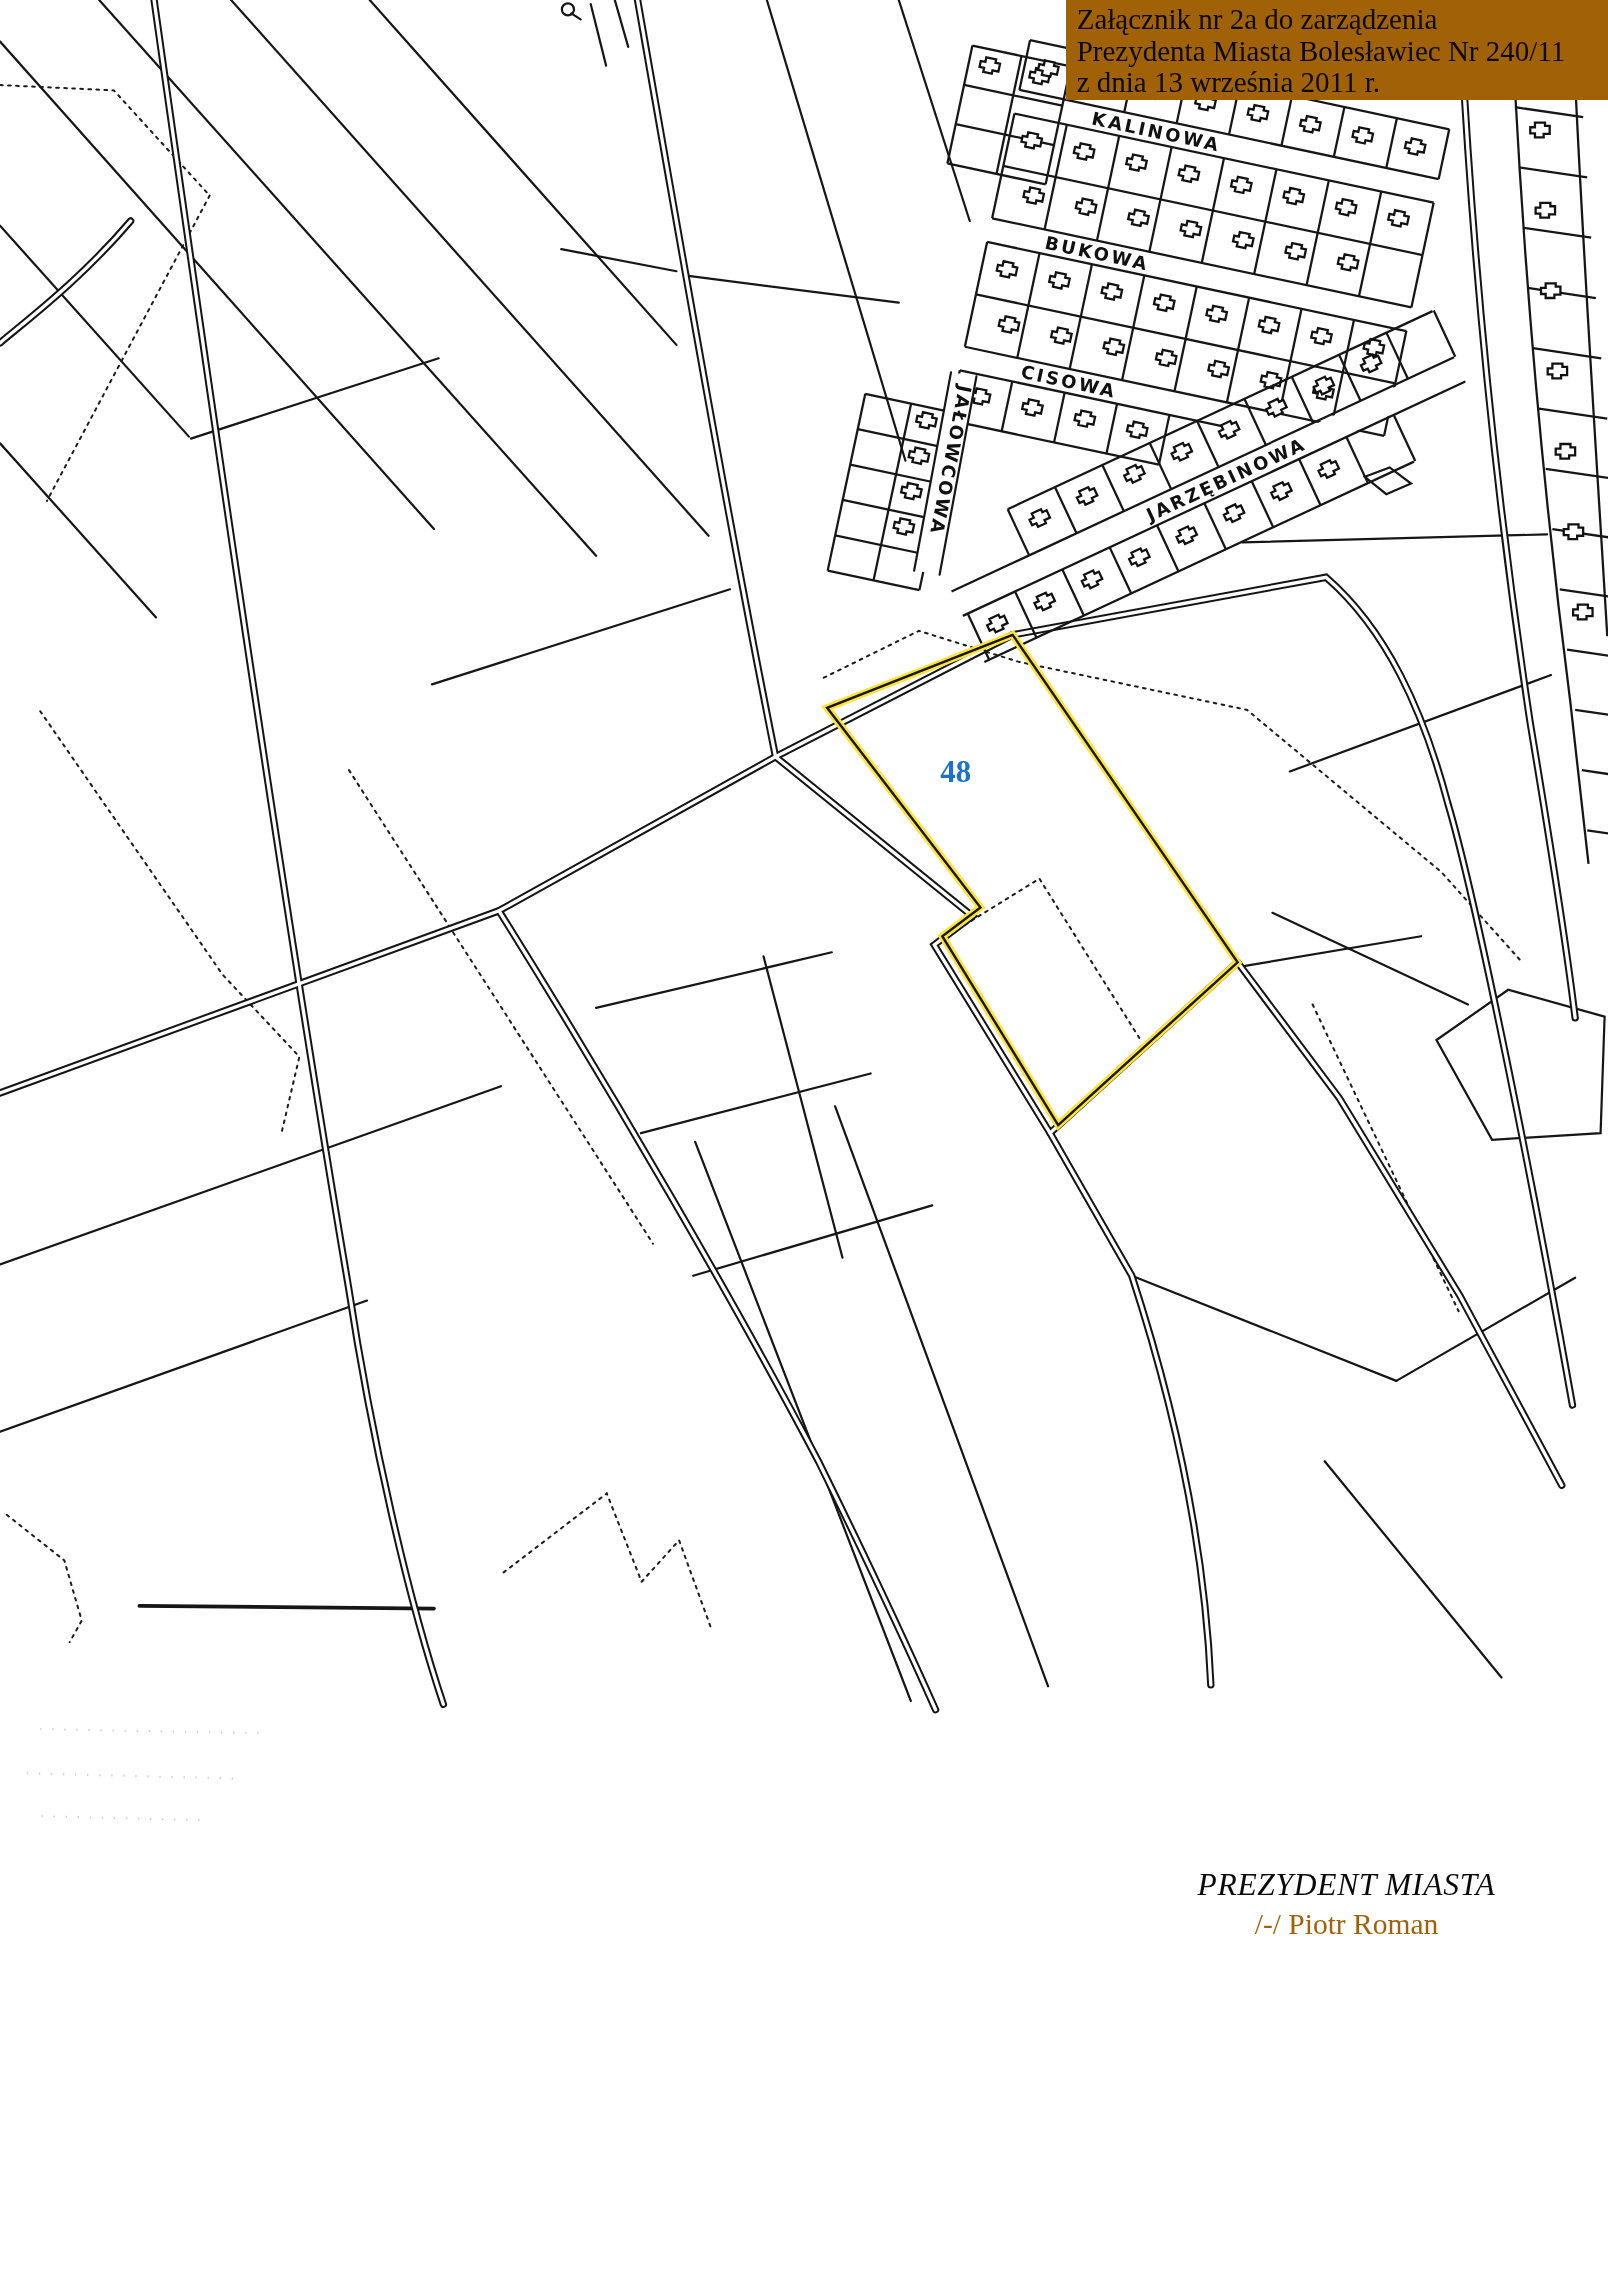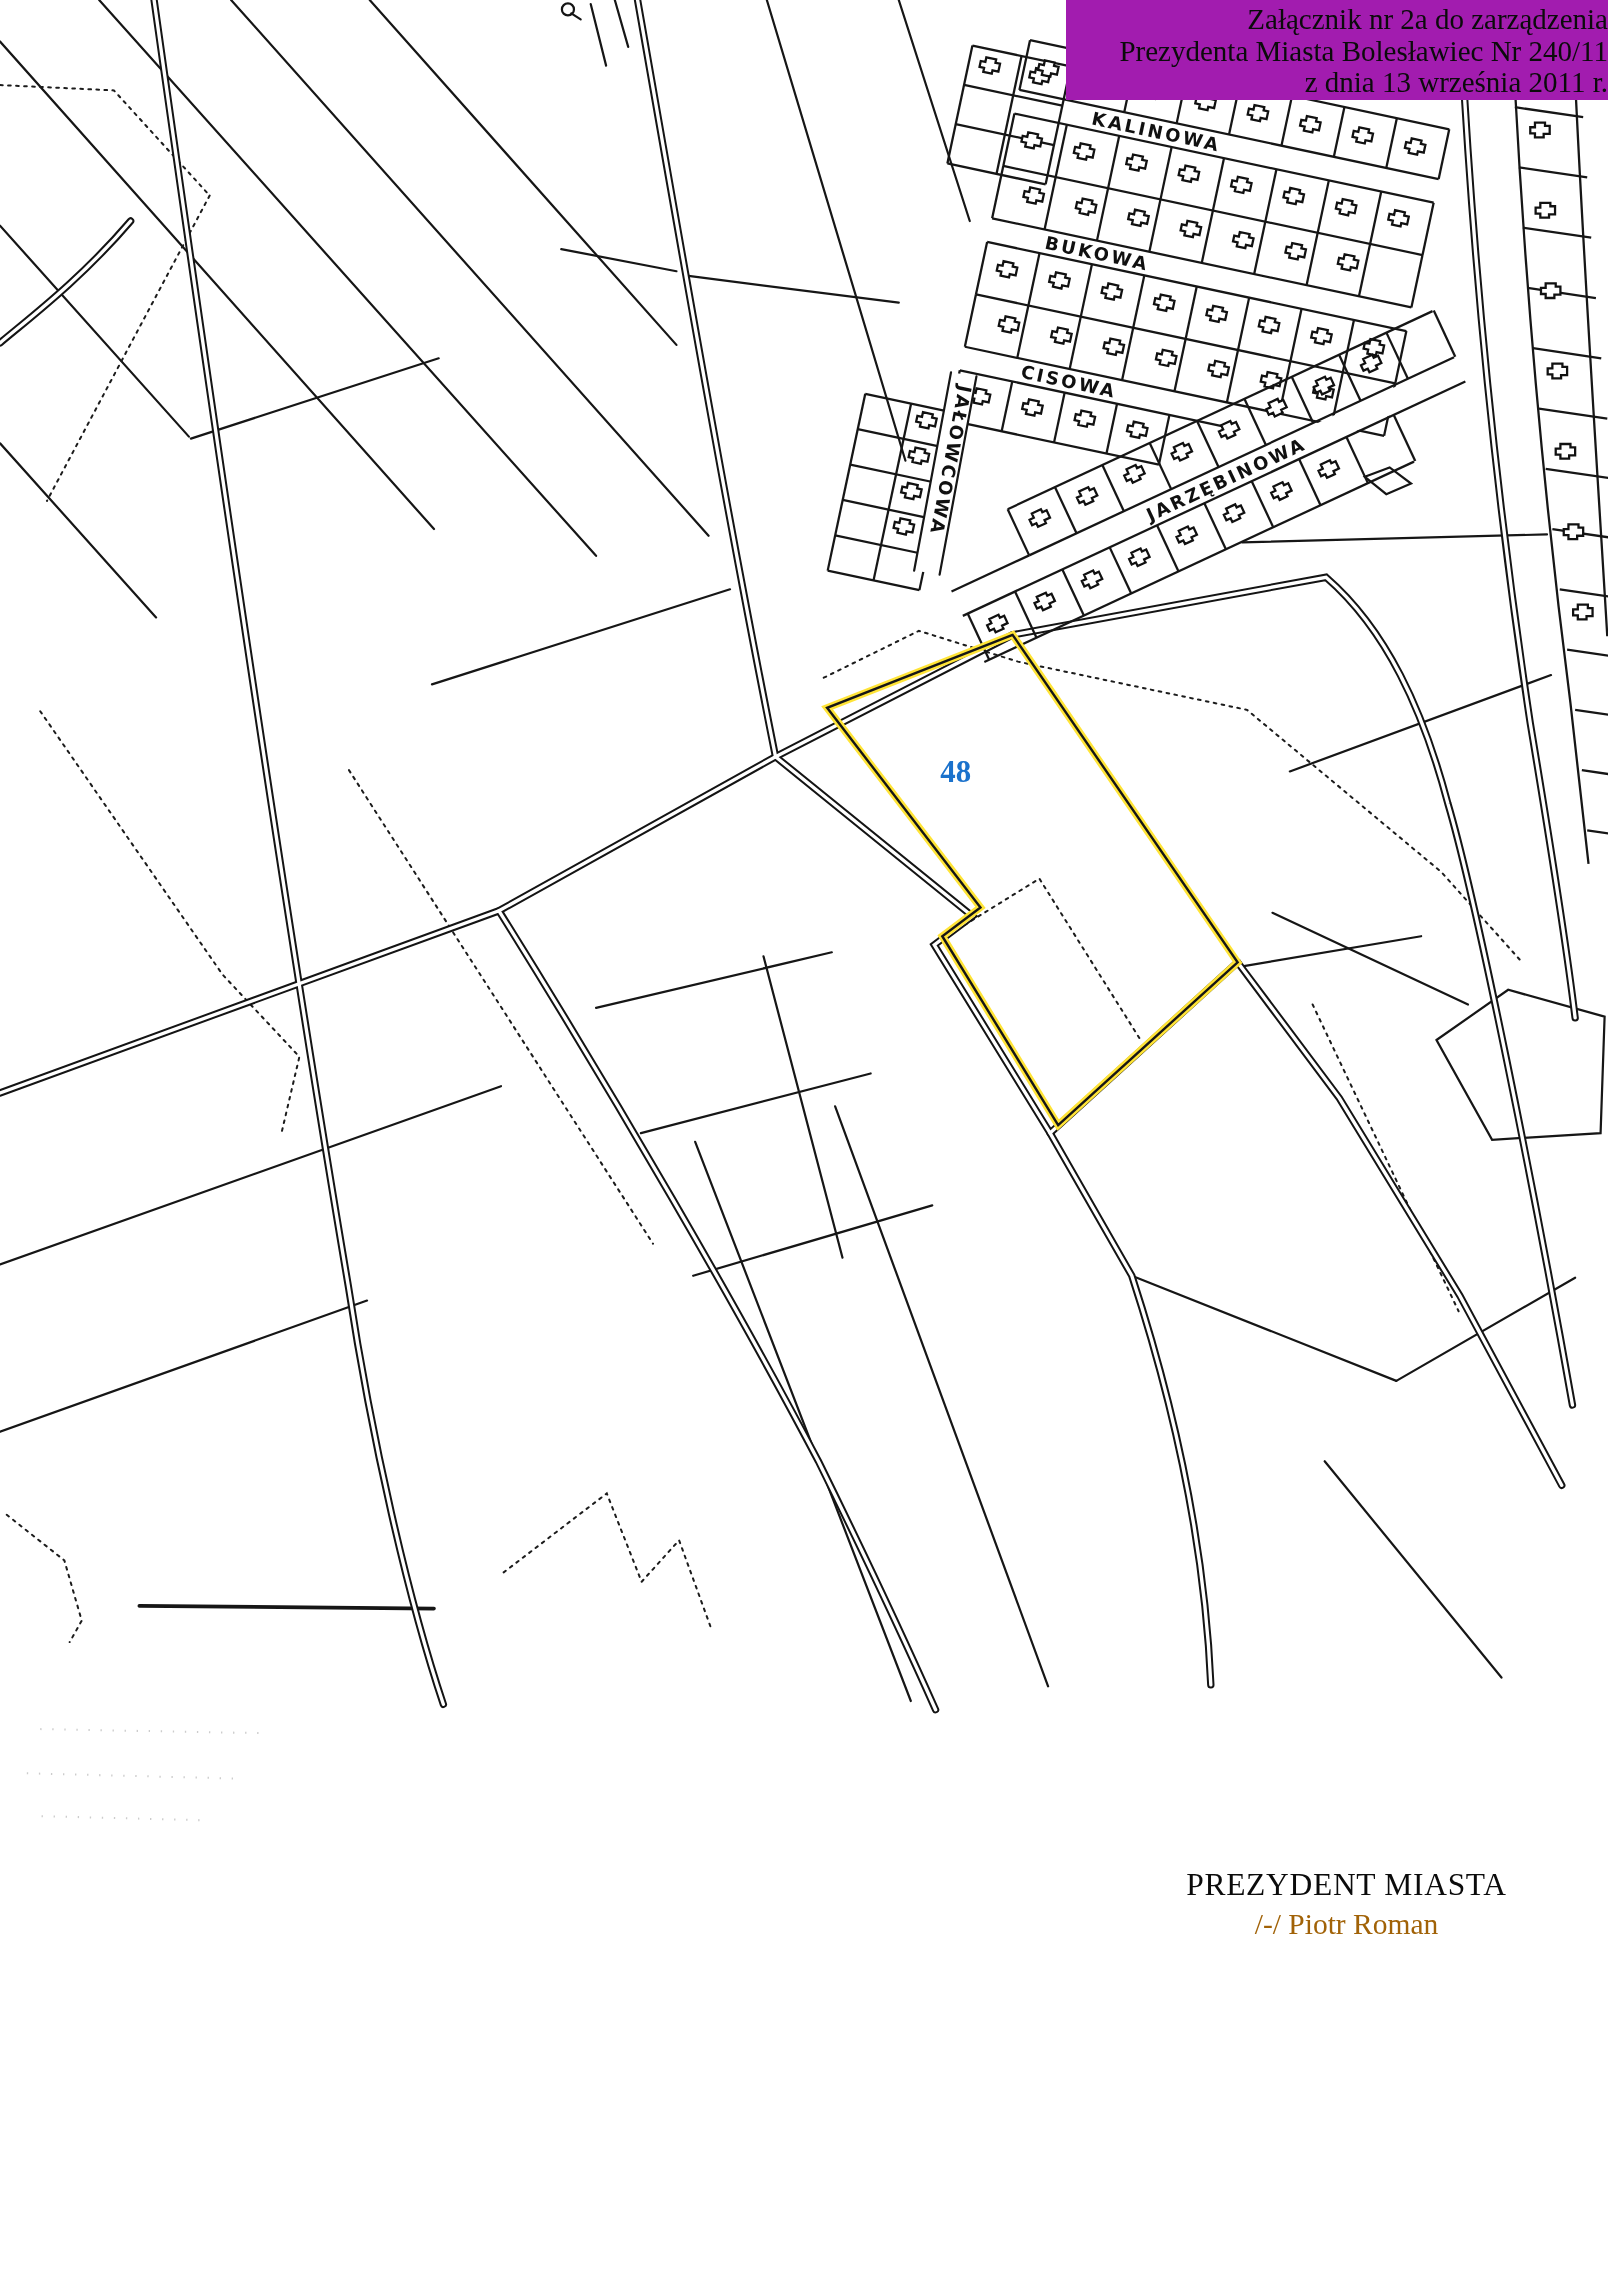--- a/index.html
+++ b/index.html
@@ -1,23 +1,23 @@
 <!DOCTYPE html>
 <html style="font-size:10.7px"><head>
 <meta charset="utf-8">
 <style>
   html,body{margin:0;padding:0;background:#888;}
   #page{position:relative;width:1608px;height:2295px;background:#ffffff;overflow:hidden;
         font-family:"Liberation Serif", serif;}
   #mapsvg{position:absolute;left:0;top:0;}
-  .ann{position:absolute;left:1066px;top:0;width:542px;height:100px;background:#a21caf;
-       padding:4px 0 0 10.7px;box-sizing:border-box;z-index:5;text-align:right;}
+  .ann{position:absolute;left:1066px;top:0;width:542px;height:100px;background:#a16207;
+       padding:4px 0 0 10.7px;box-sizing:border-box;z-index:5;}
   .ann .l{font-size:29px;line-height:31.5px;color:#0b0b0b;white-space:nowrap;}
   .sig{position:absolute;left:1139px;top:1867px;width:415px;text-align:center;z-index:5;}
-  .sig .t{font-size:31.5px;color:#0b0b0b;letter-spacing:0.7px;}
+  .sig .t{font-size:31.5px;color:#0b0b0b;letter-spacing:0.7px;font-style:italic;}
   .sig .n{font-size:29.5px;color:#a16207;margin-top:5.4px;}
   
   .ln{stroke:#161616;stroke-width:3.3;fill:none;stroke-linecap:round;}
   .lnthick{stroke:#161616;stroke-width:5.5;fill:none;}
   .dot{stroke:#1c1c1c;stroke-width:3;fill:none;stroke-dasharray:4 8;stroke-linecap:round;}
   .rd-o{stroke:#141414;stroke-width:11;fill:none;stroke-linecap:round;}
   .rd-i{stroke:#ffffff;stroke-width:5;fill:none;stroke-linecap:round;}
   .blk line,.blk path{stroke:#161616;stroke-width:3.4;fill:none;}
   .hsym{stroke:#111111;stroke-width:3.4;fill:#ffffff;}
   .stlbl{font-family:"DejaVu Sans",sans-serif;font-weight:700;font-size:27px;

